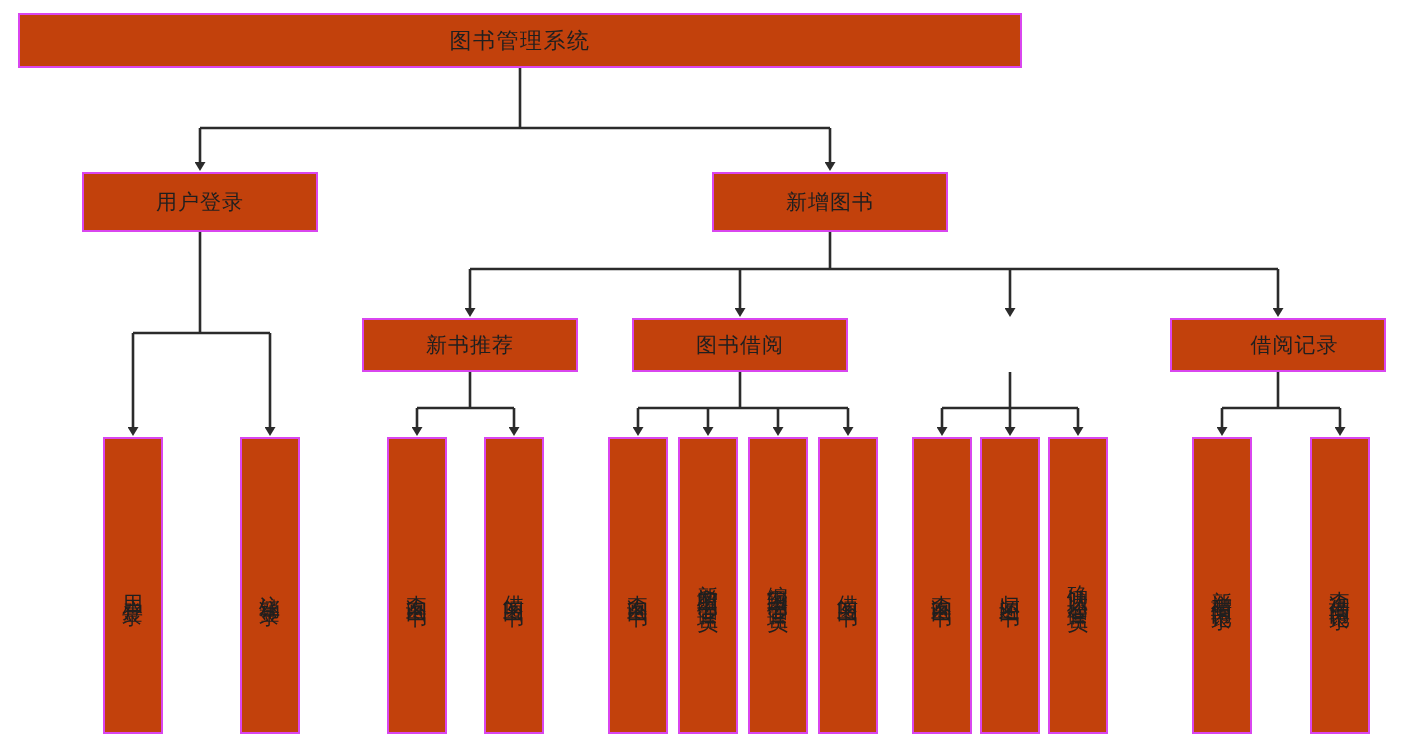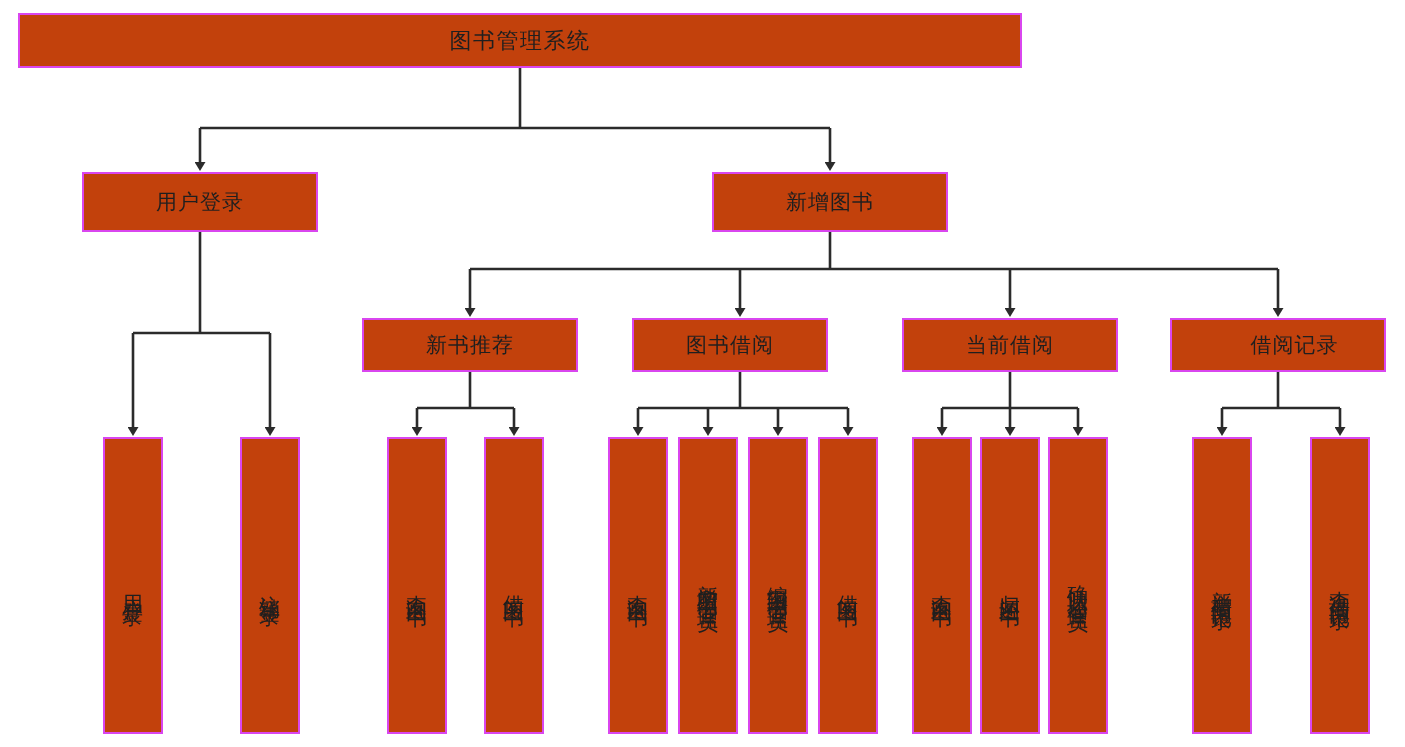--- a/index.html
+++ b/index.html
@@ -135,25 +135,22 @@
   <div class="node horiz" style="left:82px; top:172px; width:236px; height:60px;">
     <span class="label">用户登录</span>
   </div>
   <div class="node horiz" style="left:712px; top:172px; width:236px; height:60px;">
     <span class="label">新增图书</span>
   </div>
 
   <div class="node horiz" style="left:362px; top:318px; width:216px; height:54px;">
     <span class="label">新书推荐</span>
   </div>
-  <div class="node horiz" style="left:632px; top:318px; width:196px; height:54px;">
+  <div class="node horiz" style="left:632px; top:318px; width:216px; height:54px;">
     <span class="label">图书借阅</span>
-  </div>
-  <div class="node horiz" style="left:902px; top:318px; width:216px; height:54px;">
-    <span class="label">当前借阅</span>
   </div>
   <div class="node horiz" style="left:1170px; top:318px; width:216px; height:54px;padding-left:33px;">
     <span class="label">借阅记录</span>
   </div>
 
   <div class="node vert" style="left:103px; top:437px; width:60px; height:297px;">
     <span class="label">用户登录</span>
   </div>
   <div class="node vert" style="left:240px; top:437px; width:60px; height:297px;">
     <span class="label">注销登录</span>

